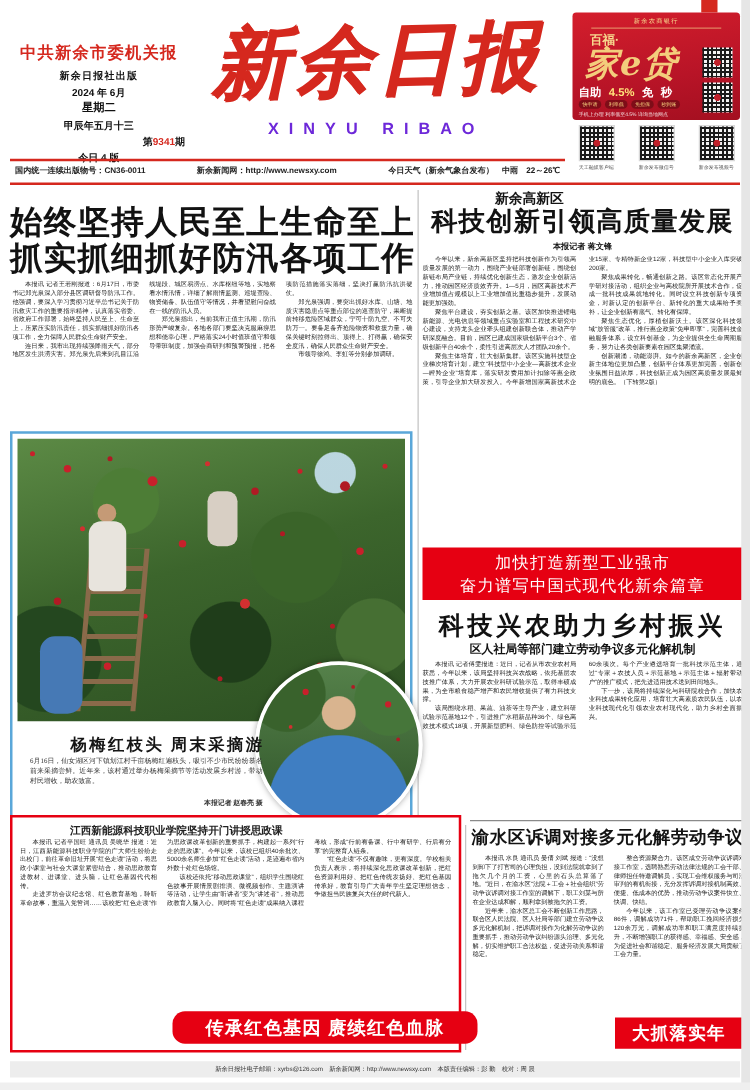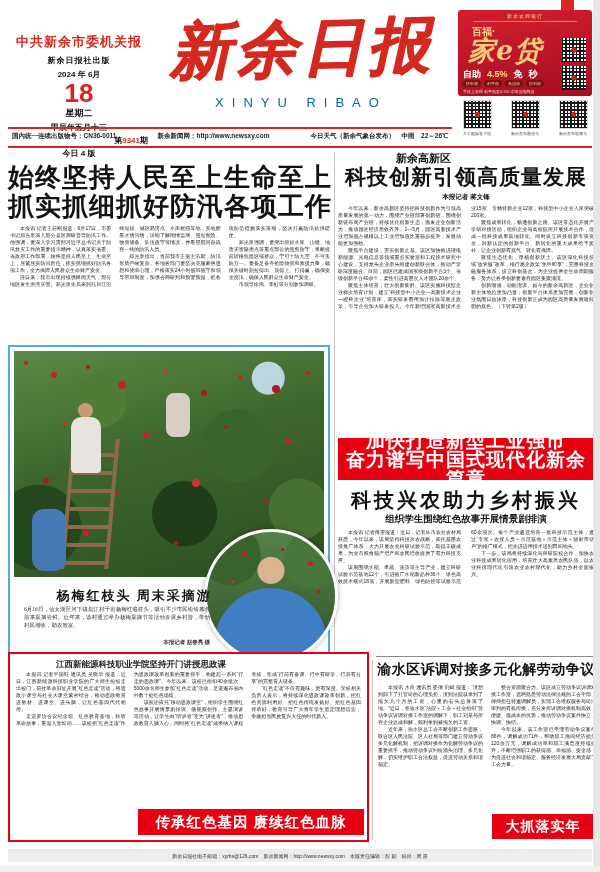--- a/index.html
+++ b/index.html
@@ -17,22 +17,22 @@
   .mh-weekday{font-size:9px;font-weight:bold;}
   .mh-lunar{font-size:8px;font-weight:bold;margin-top:2px;}
   .mh-issue{font-size:8px;font-weight:bold;margin-top:2px;text-align:right;}
   .mh-issue .red{color:#d5281e;}
   .mh-pages{font-size:8px;font-weight:bold;margin-top:2px;}
   .mh-title{position:absolute;left:148px;top:2px;width:306px;height:92px;display:flex;
             align-items:center;justify-content:center;}
   .mh-title span{font-family:"DejaVu Serif",serif;font-style:italic;font-weight:bold;
             font-size:62px;color:#d5281e;letter-spacing:4px;transform:rotate(-1.5deg);
             text-shadow:1px 1px 0 #d5281e;white-space:nowrap;}
-  .mh-sub{position:absolute;left:148px;top:95px;width:306px;text-align:center;color:#0369a1;
-          font-size:13px;font-weight:normal;letter-spacing:8px;}
+  .mh-sub{position:absolute;left:148px;top:95px;width:306px;text-align:center;color:#6d28d9;
+          font-size:13px;font-weight:bold;letter-spacing:8px;}
 
   
   .ribbon{position:absolute;left:561px;top:0;width:13px;height:10px;background:#d5281e;}
   .ad{position:absolute;left:458px;top:10px;width:134px;height:86px;border-radius:3px;
       background:linear-gradient(170deg,#d41e2c 0%,#b81427 60%,#a30f20 100%);overflow:hidden;}
   .ad-bank{margin:3px auto 0;width:78%;text-align:center;color:#f7d98e;font-size:5px;
            border-bottom:1px solid rgba(247,217,142,.55);padding-bottom:2px;letter-spacing:1px;}
   .ad-prefix{position:absolute;left:14px;top:15px;font-size:10px;color:#f7d98e;font-weight:bold;}
   .ad-product{position:absolute;left:10px;top:23px;font-size:27px;color:#f3cd7c;font-weight:bold;
               font-family:"DejaVu Serif",serif;font-style:italic;letter-spacing:1px;}
@@ -120,59 +120,58 @@
 
   
   .ht-kicker{position:absolute;left:396px;top:151px;font-size:11px;font-weight:bold;
              font-family:"Liberation Serif",serif;color:#141414;}
   .ht-h{position:absolute;left:338px;top:163px;width:256px;text-align:center;font-size:21px;
         font-weight:900;color:#121212;letter-spacing:1px;}
   .ht-by{position:absolute;left:338px;top:193px;width:256px;text-align:center;font-size:6.5px;font-weight:bold;}
   .ht-body{position:absolute;left:338px;top:205px;width:256px;height:228px;column-count:2;column-gap:10px;}
 
   .slogan{position:absolute;left:338px;top:438px;width:256px;height:42px;background:#e60012;color:#fff;
-          font-weight:bold;font-size:19px;display:flex;flex-direction:column;align-items:center;
+          font-weight:normal;font-size:13px;display:flex;flex-direction:column;align-items:center;
           justify-content:center;line-height:19px;letter-spacing:1px;text-align:center;}
 
   .agri-h{position:absolute;left:338px;top:487px;width:256px;text-align:center;font-size:20px;
           font-weight:bold;font-family:"Liberation Serif",serif;letter-spacing:3px;color:#111;}
   .agri-sub{position:absolute;left:338px;top:513px;width:256px;text-align:center;font-size:9.5px;font-weight:bold;}
   .agri-body{position:absolute;left:338px;top:529px;width:256px;height:122px;column-count:2;column-gap:10px;}
 
   .labor-h{position:absolute;left:376px;top:661px;width:220px;text-align:center;font-size:14px;
            font-weight:900;color:#121212;letter-spacing:.5px;}
   .labor-body{position:absolute;left:378px;top:684px;width:218px;height:154px;column-count:2;column-gap:8px;}
   .banner-right{position:absolute;left:492px;top:814px;width:102px;height:25px;background:#e60012;color:#fff;
                 font-weight:bold;font-size:14px;display:flex;align-items:center;justify-content:center;
                 letter-spacing:1px;}
 
   
   .redbox{position:absolute;left:8px;top:652px;width:361px;height:190px;border:2.5px solid #e60012;
           box-sizing:border-box;background:#fff;padding:5px 6px;}
   .rb-kicker{font-size:8.5px;font-weight:bold;color:#222;margin-left:40px;}
   .rb-h{font-size:16.5px;font-weight:900;color:#111;margin:2px 0 4px;white-space:nowrap;}
   .rb-body{height:140px;column-count:3;column-gap:8px;}
-  .banner-left{position:absolute;left:128px;bottom:5px;width:226px;height:26px;background:#e60012;color:#fff;
+  .banner-left{position:absolute;left:128px;bottom:5px;width:244px;height:26px;background:#e60012;color:#fff;
                font-weight:bold;font-size:14.5px;display:flex;align-items:center;justify-content:center;
-               letter-spacing:1px;}
+               letter-spacing:1px;border-radius:10px;}
 
   
   .footer{position:absolute;left:8px;top:849px;width:584px;height:13px;background:#ededed;display:flex;
           align-items:center;justify-content:center;font-size:5px;color:#333;}
 </style>
 </head>
 <body>
 
 <div class="page">
 
   <div class="mh-left">
     <div class="mh-agency">中共新余市委机关报</div>
     <div class="mh-pub">新余日报社出版</div>
     <div class="mh-ym">2024 年 6月</div>
-    <div class="mh-day">18</div>
     <div class="mh-weekday">星期二</div>
     <div class="mh-lunar">甲辰年五月十三</div>
     <div class="mh-issue"><span>第</span><span class="red">9341</span><span>期</span></div>
     <div class="mh-pages">今日 4 版</div>
   </div>
 
   <div class="mh-title">
     <span>新余日报</span>
   </div>
   <div class="mh-sub">XINYU RIBAO</div>
@@ -265,21 +264,21 @@
     <p>聚焦生态优化，厚植创新沃土。该区深化科技领域“放管服”改革，推行惠企政策“免申即享”，完善科技金融服务体系，设立科创基金，为企业提供全生命周期服务，努力让各类创新要素在园区集聚涌流。</p>
     <p>创新潮涌，动能澎湃。如今的新余高新区，企业创新主体地位更加凸显，创新平台体系更加完善，创新创业氛围日益浓厚，科技创新正成为园区高质量发展最鲜明的底色。（下转第2版）</p>
   </div>
 
   <div class="slogan">
     <div>加快打造新型工业强市</div>
     <div>奋力谱写中国式现代化新余篇章</div>
   </div>
 
   <div class="agri-h">科技兴农助力乡村振兴</div>
-  <div class="agri-sub">组织学生围绕红色故事开展情景剧排演</div>
+  <div class="agri-sub">区人社局等部门建立劳动争议多元化解机制</div>
   <div class="agri-body body-cols">
     <p>本报讯 记者傅雯报道：近日，记者从市农业农村局获悉，今年以来，该局坚持科技兴农战略，依托基层农技推广体系，大力开展农业科研试验示范，取得丰硕成果，为全市粮食稳产增产和农民增收提供了有力科技支撑。</p>
     <p>该局围绕水稻、果蔬、油茶等主导产业，建立科研试验示范基地12个，引进推广水稻新品种36个、绿色高效技术模式18项，开展新型肥料、绿色防控等试验示范60余项次。每个产业遴选培育一批科技示范主体，通过“专家＋农技人员＋示范基地＋示范主体＋辐射带动户”的推广模式，把先进适用技术送到田间地头。</p>
     <p>下一步，该局将持续深化与科研院校合作，加快农业科技成果转化应用，培育壮大高素质农民队伍，以农业科技现代化引领农业农村现代化，助力乡村全面振兴。</p>
   </div>
 
   <div class="hline"></div>
   <div class="labor-h">渝水区诉调对接多元化解劳动争议</div>
   <div class="labor-body body-cols">
     <p>本报讯 水良 通讯员 晏倩 刘斌 报道：“没想到卸下了打官司的心理负担，没到法院就拿到了拖欠几个月的工资，心里的石头总算落了地。”近日，在渝水区“法院＋工会＋社会组织”劳动争议诉调对接工作室的调解下，职工刘某与所在企业达成和解，顺利拿到被拖欠的工资。</p>

